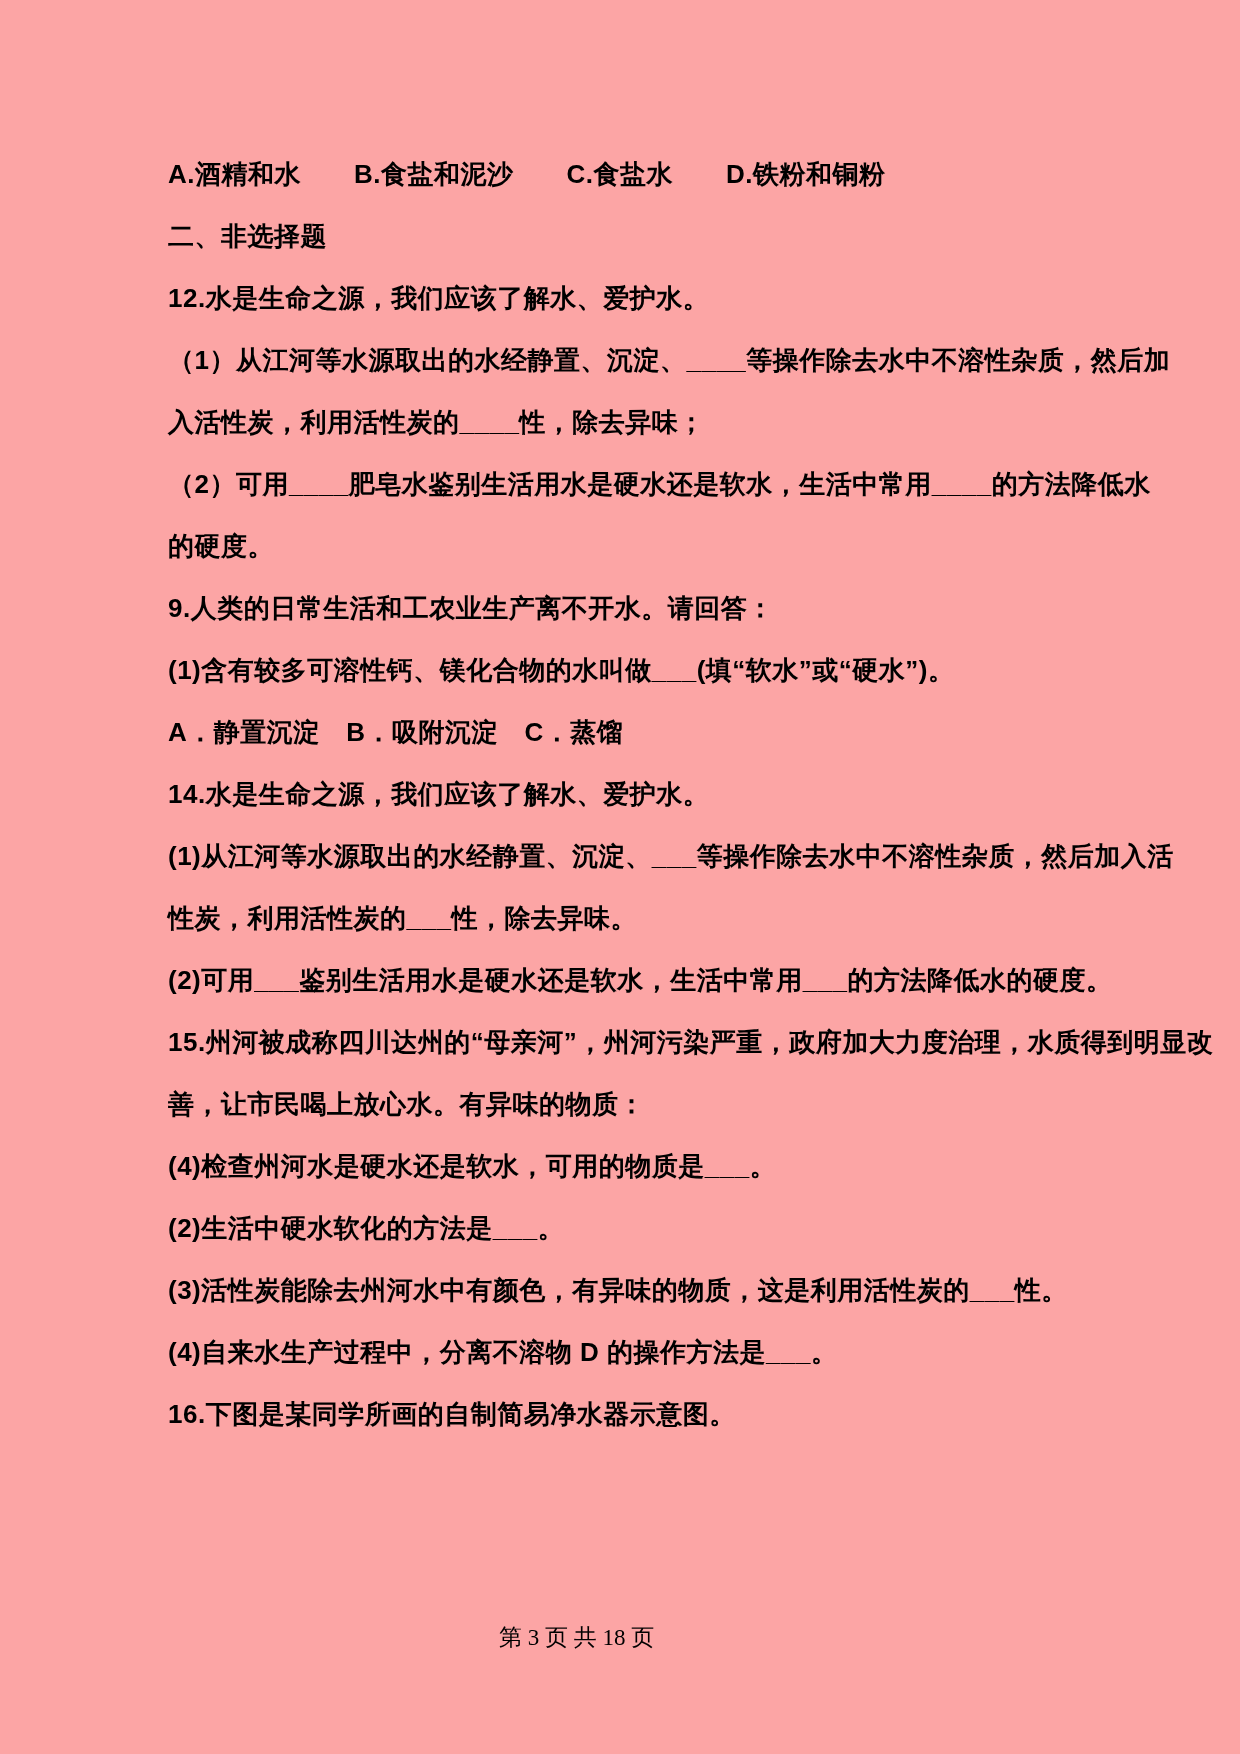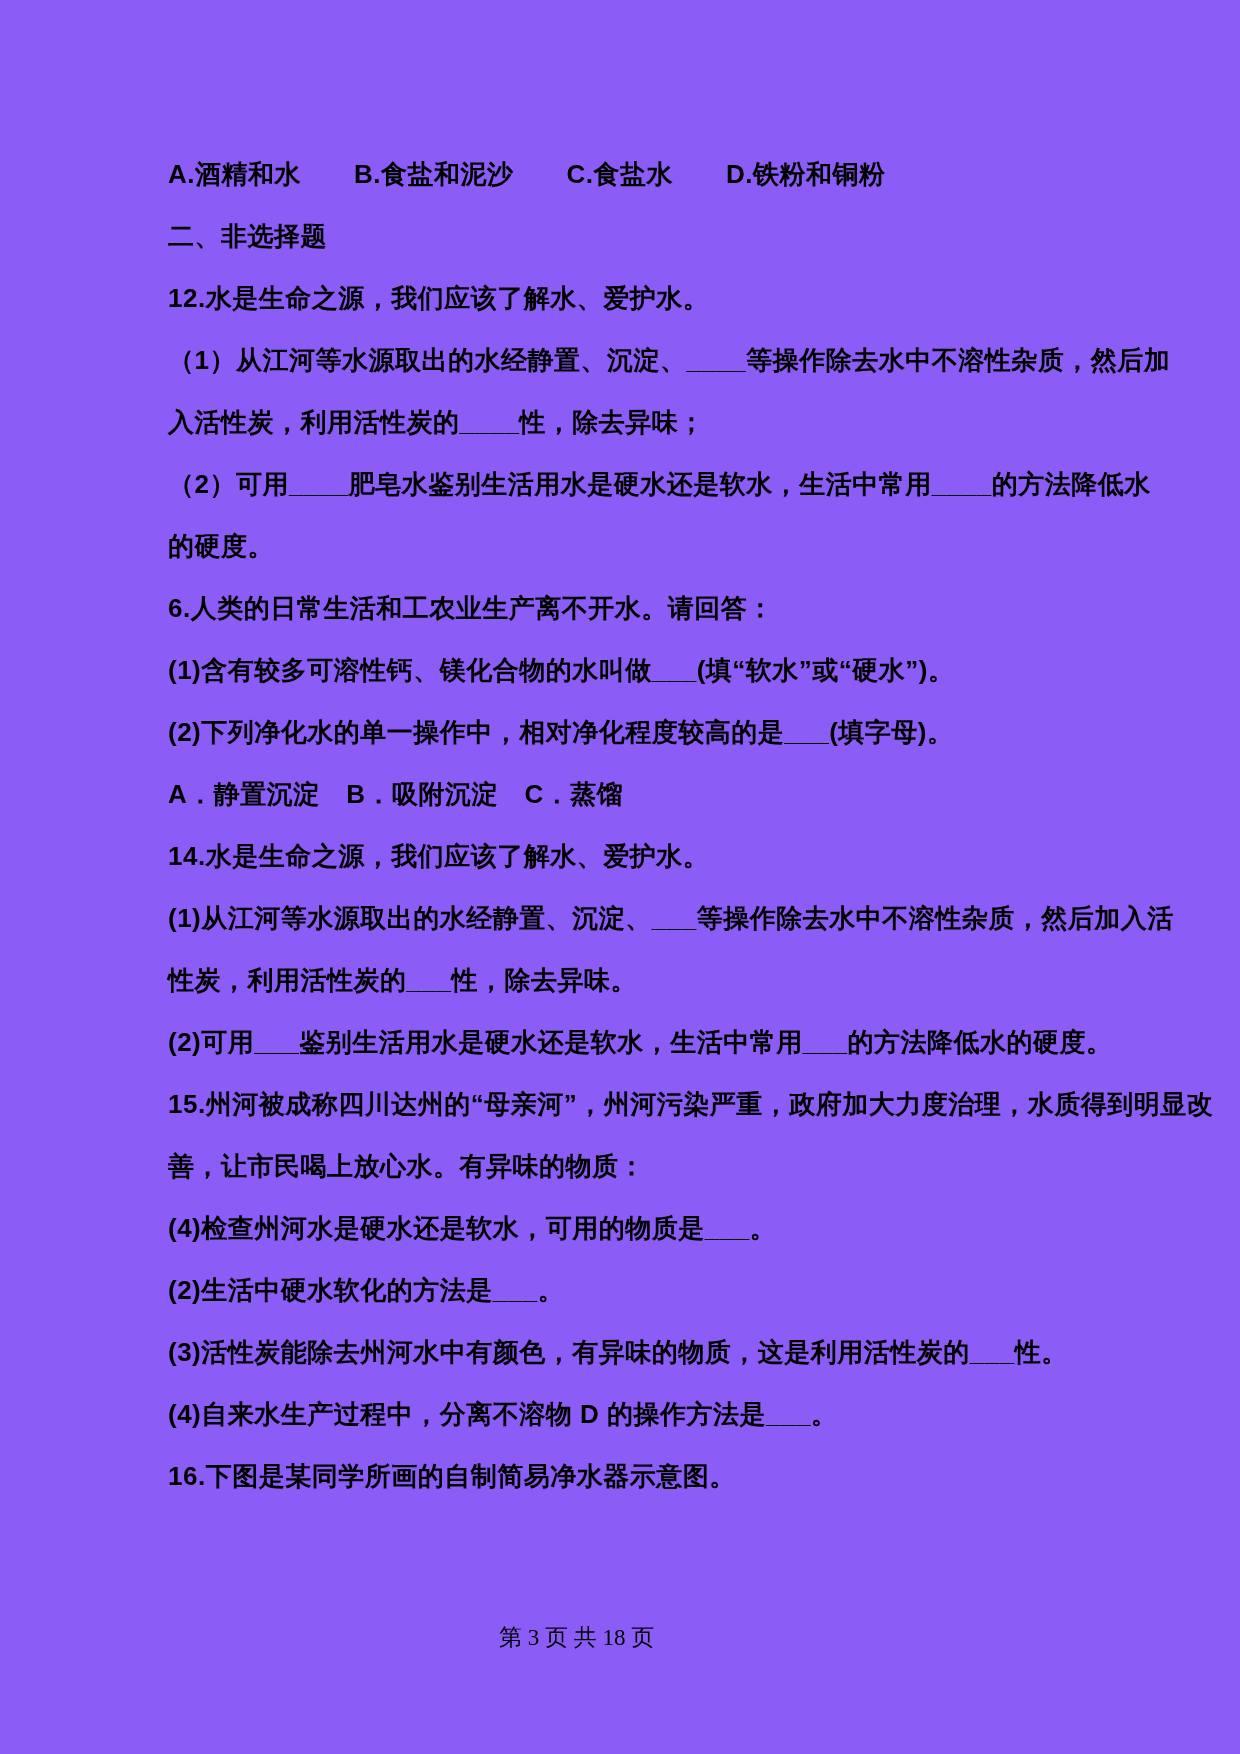--- a/index.html
+++ b/index.html
@@ -11,21 +11,21 @@
     width: 1240px;
     height: 1754px;
     position: relative;
     font-family: "Liberation Sans", sans-serif;
     color: #000000;
     overflow: hidden;
   }
   .page {
     position: absolute;
     inset: 0;
-    background: #8b5cf6;
+    background: #fca5a5;
   }
   .doc {
     position: absolute;
     left: 168px;
     top: 143px;
     width: 920px;
   }
   .line {
     height: 62px;
     display: flex;
@@ -54,23 +54,22 @@
 <div class="page">
 
   <div class="doc">
     <div class="line">A.酒精和水　　B.食盐和泥沙　　C.食盐水　　D.铁粉和铜粉</div>
     <div class="line">二、非选择题</div>
     <div class="line">12.水是生命之源，我们应该了解水、爱护水。</div>
     <div class="line">（1）从江河等水源取出的水经静置、沉淀、____等操作除去水中不溶性杂质，然后加</div>
     <div class="line">入活性炭，利用活性炭的____性，除去异味；</div>
     <div class="line">（2）可用____肥皂水鉴别生活用水是硬水还是软水，生活中常用____的方法降低水</div>
     <div class="line">的硬度。</div>
-    <div class="line">6.人类的日常生活和工农业生产离不开水。请回答：</div>
+    <div class="line">9.人类的日常生活和工农业生产离不开水。请回答：</div>
     <div class="line">(1)含有较多可溶性钙、镁化合物的水叫做___(填“软水”或“硬水”)。</div>
-    <div class="line">(2)下列净化水的单一操作中，相对净化程度较高的是___(填字母)。</div>
     <div class="line">A．静置沉淀　B．吸附沉淀　C．蒸馏</div>
     <div class="line">14.水是生命之源，我们应该了解水、爱护水。</div>
     <div class="line">(1)从江河等水源取出的水经静置、沉淀、___等操作除去水中不溶性杂质，然后加入活</div>
     <div class="line">性炭，利用活性炭的___性，除去异味。</div>
     <div class="line">(2)可用___鉴别生活用水是硬水还是软水，生活中常用___的方法降低水的硬度。</div>
     <div class="line">15.州河被成称四川达州的“母亲河”，州河污染严重，政府加大力度治理，水质得到明显改</div>
     <div class="line">善，让市民喝上放心水。有异味的物质：</div>
     <div class="line">(4)检查州河水是硬水还是软水，可用的物质是___。</div>
     <div class="line">(2)生活中硬水软化的方法是___。</div>
     <div class="line">(3)活性炭能除去州河水中有颜色，有异味的物质，这是利用活性炭的___性。</div>

